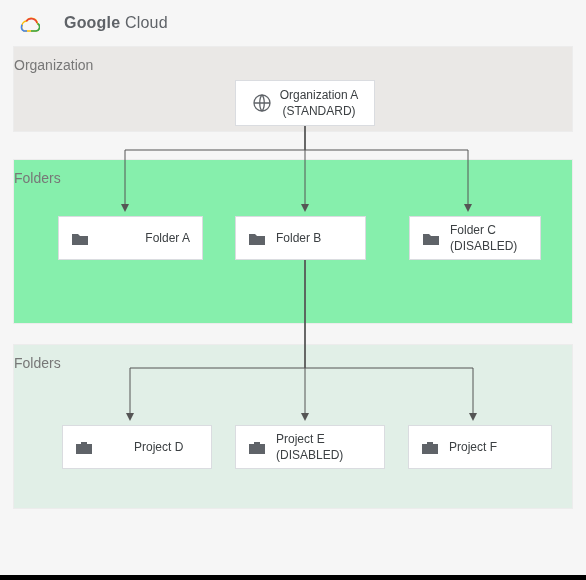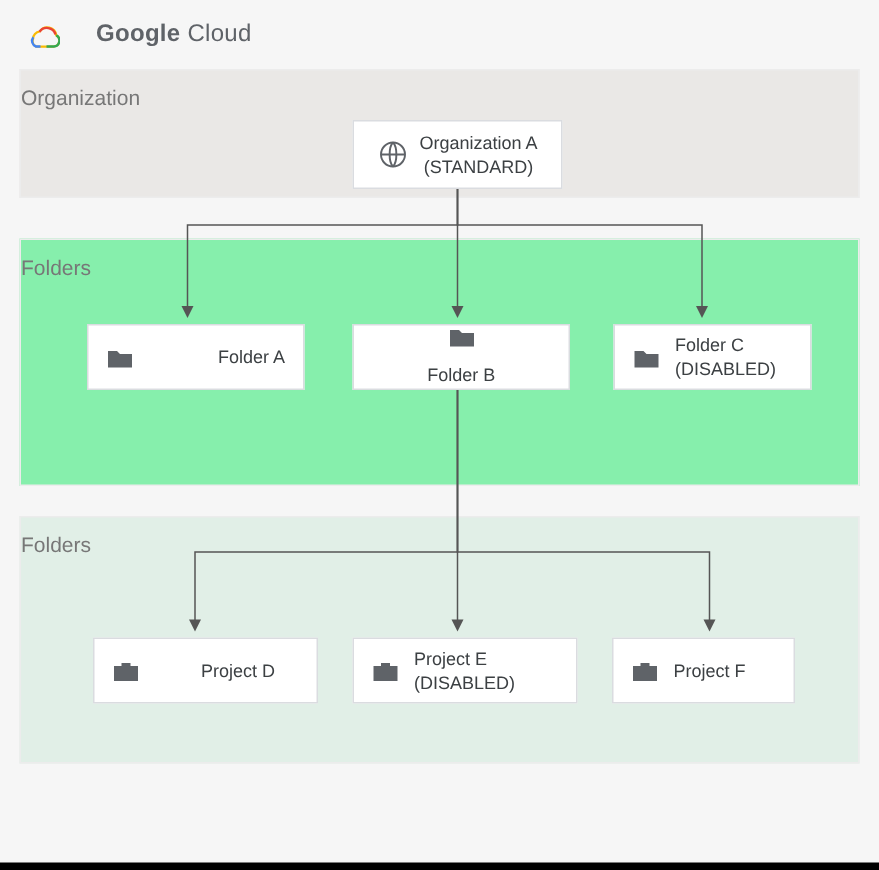--- a/index.html
+++ b/index.html
@@ -66,26 +66,26 @@
     left: 235px; width: 140px; top: 80px; height: 46px;
     justify-content: center;
     text-align: center;
     gap: 8px;
   }
 
   .row-folders .node,
   .row-projects .node { height: 44px; }
 
   .fA { left: 58px;  width: 145px; top: 216px; justify-content: space-between; }
-  .fB { left: 235px; width: 145px; top: 216px; flex-direction: column; }
+  .fB { left: 235px; width: 131px; top: 216px; }
   .fC { left: 409px; width: 132px; top: 216px; }
 
   .pD { left: 62px;  width: 150px; top: 425px; gap: 41px; }
   .pE { left: 235px; width: 150px; top: 425px; }
-  .pF { left: 408px; width: 122px; top: 425px; }
+  .pF { left: 408px; width: 144px; top: 425px; }
 
   svg.lines {
     position: absolute;
     left: 0; top: 0;
     width: 586px; height: 580px;
     z-index: 1;
     stroke: #555;
     fill: none;
     stroke-width: 1;
   }

